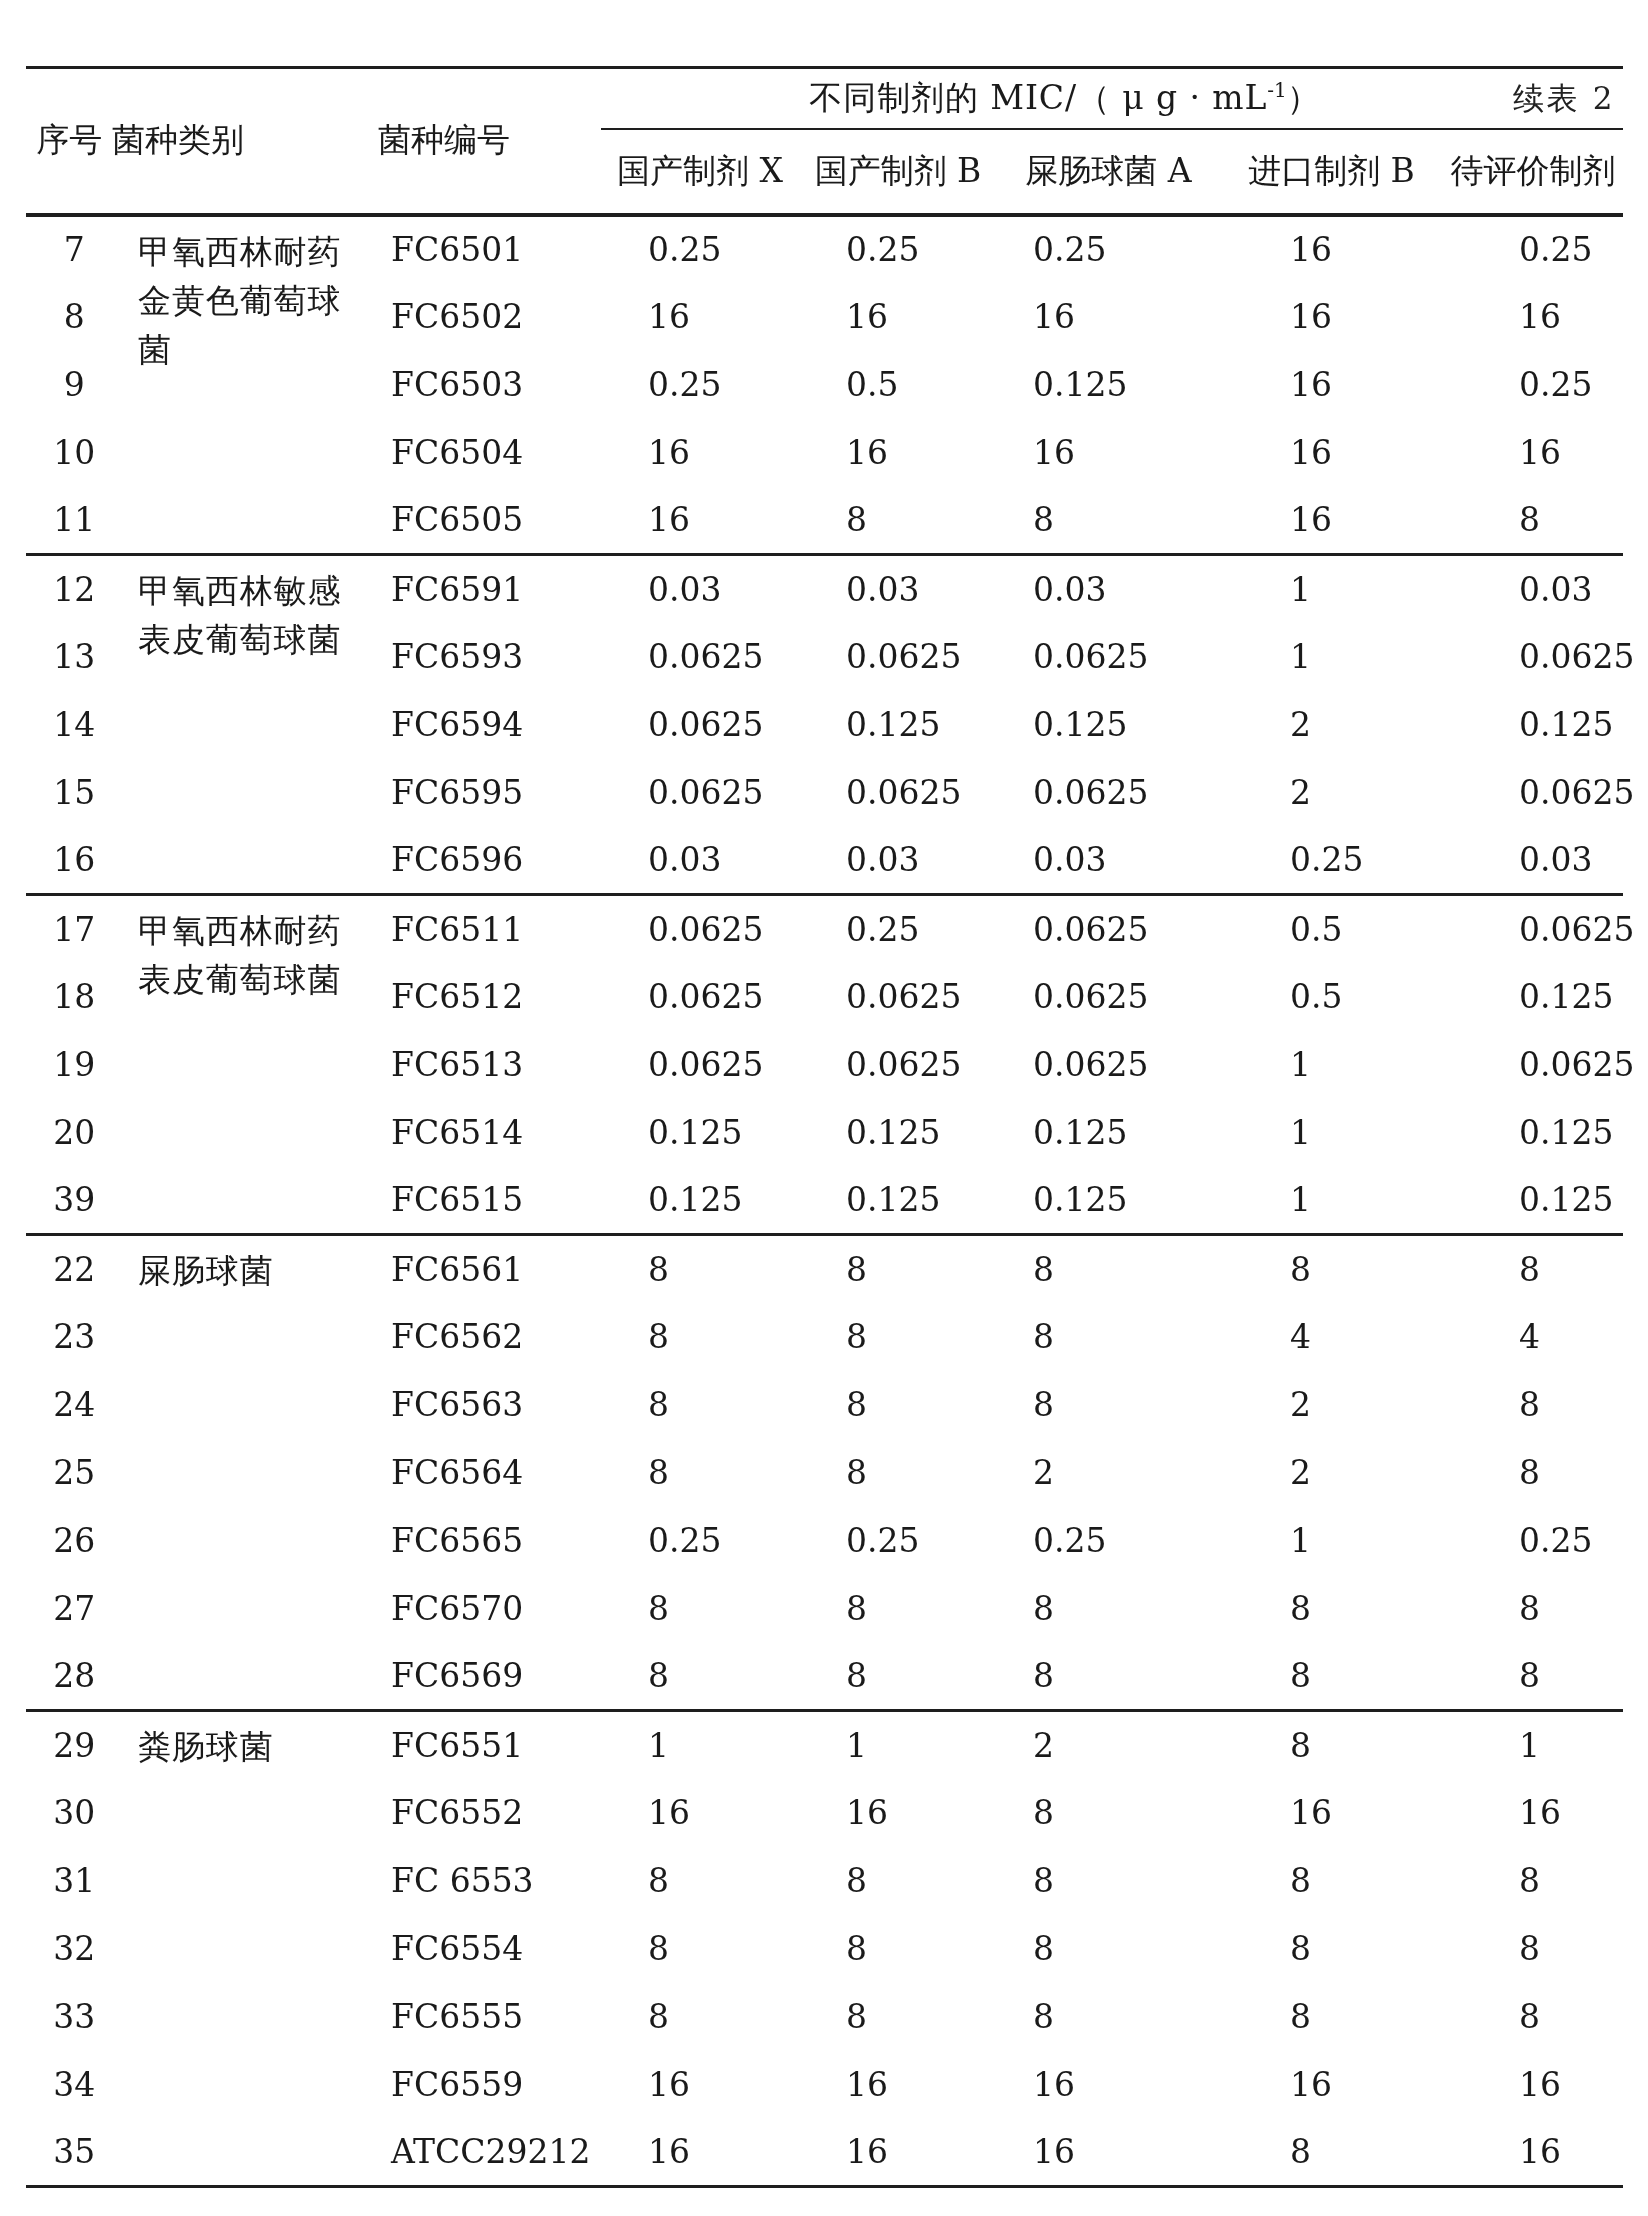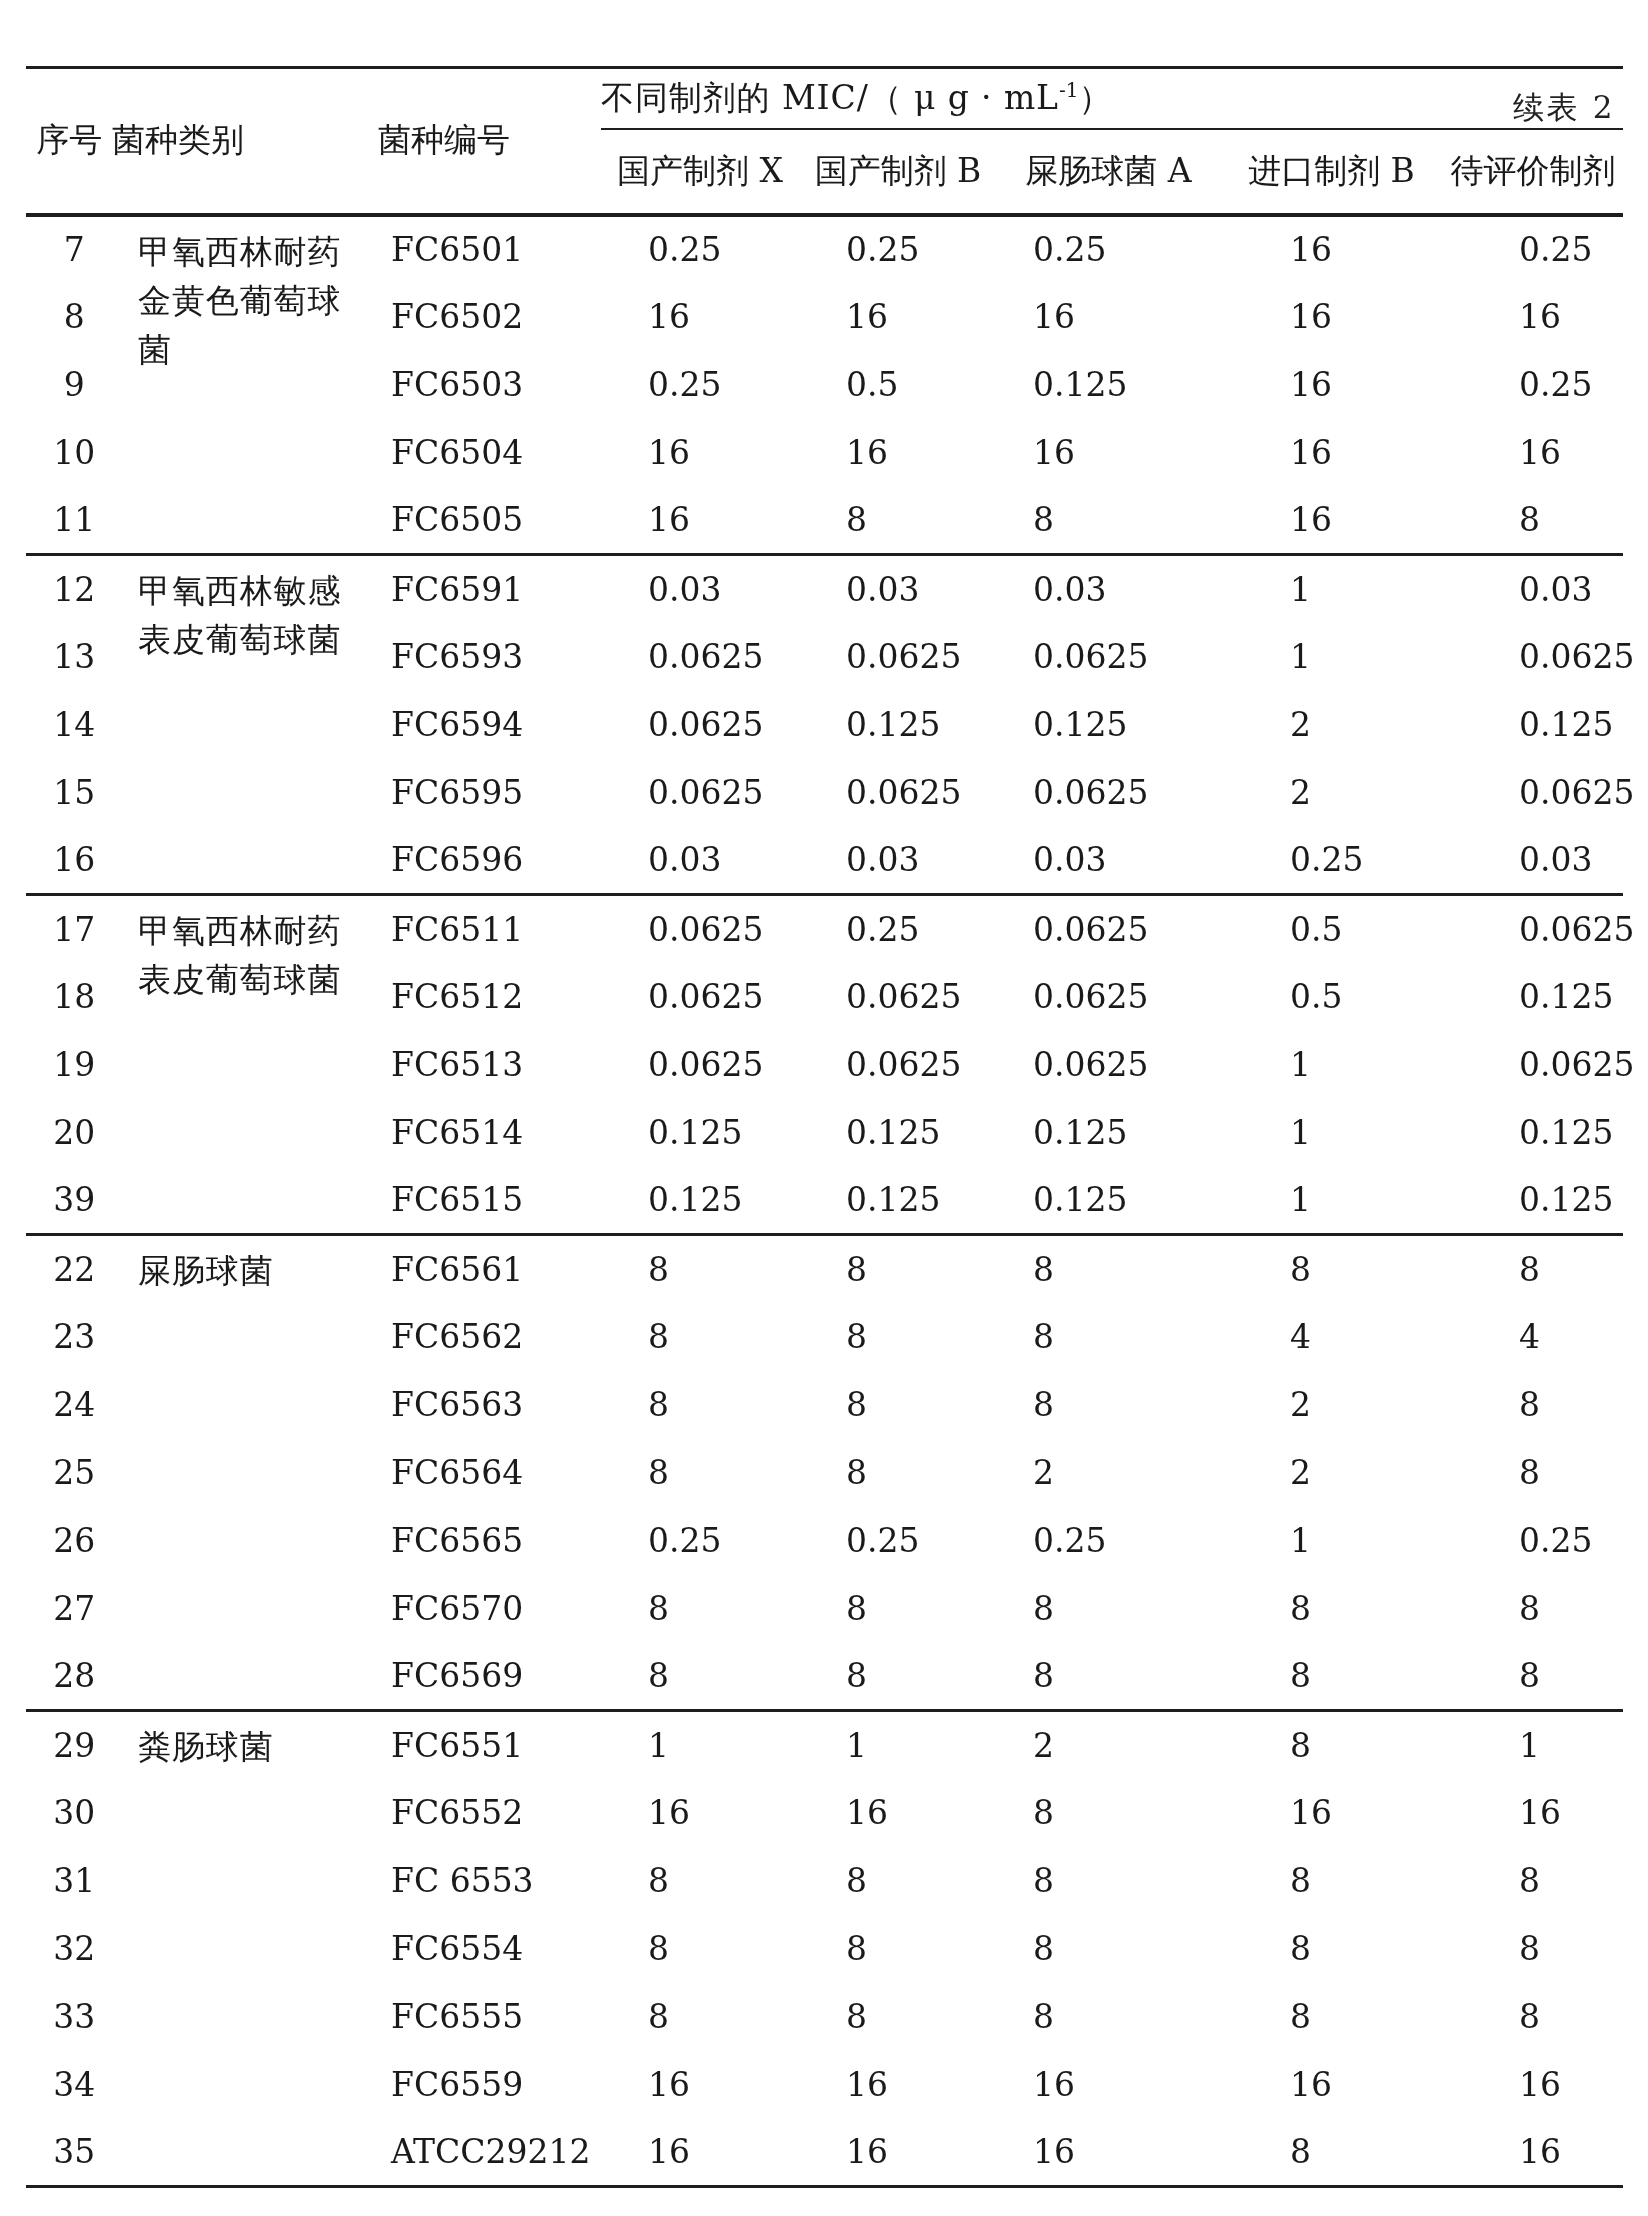--- a/index.html
+++ b/index.html
@@ -6,21 +6,21 @@
   html, body { background: #ffffff; }
   body {
     width: 1649px; height: 2216px;
     font-family: "DejaVu Serif", "Liberation Serif", serif;
     color: #1a1a1a;
     position: relative;
     overflow: hidden;
   }
   .sheet { position: relative; width: 1649px; height: 2216px; padding: 0 26px; }
   .cont-label {
-    position: absolute; top: 21px; right: 34px;
+    position: absolute; top: 12px; right: 34px;
     font-size: 31px; letter-spacing: 2.6px; color: #222;
   }
   table.mic {
     width: 1597px; margin-top: 66px;
     border-collapse: collapse; table-layout: fixed;
     border-top: 3.4px solid #1e1e1e;
     border-bottom: 3.4px solid #1e1e1e;
   }
   col.w-no      { width: 86px; }
   col.w-species { width: 266px; }
@@ -31,21 +31,21 @@
   col.w-m4      { width: 223px; }
   col.w-m5      { width: 180px; }
 
   th { font-weight: normal; font-size: 33px; color: #1a1a1a; }
   th.rspan {
     vertical-align: middle; text-align: left;
     border-bottom: 4.3px solid #1e1e1e;
   }
   th.h-no { padding-left: 10.3px; }
   th.group {
-    height: 61px; vertical-align: middle; text-align: left;
+    height: 61px; vertical-align: middle; text-align: center;
     border-bottom: 2.6px solid #1e1e1e;
     padding-right: 94px;
     letter-spacing: 0.9px;
   }
   th.group sup { font-size: 20px; vertical-align: 12px; letter-spacing: 0; }
   tr.sub-row th {
     height: 86px; vertical-align: middle; text-align: center;
     border-bottom: 4.3px solid #1e1e1e;
     margin-top: 20px;
   }

